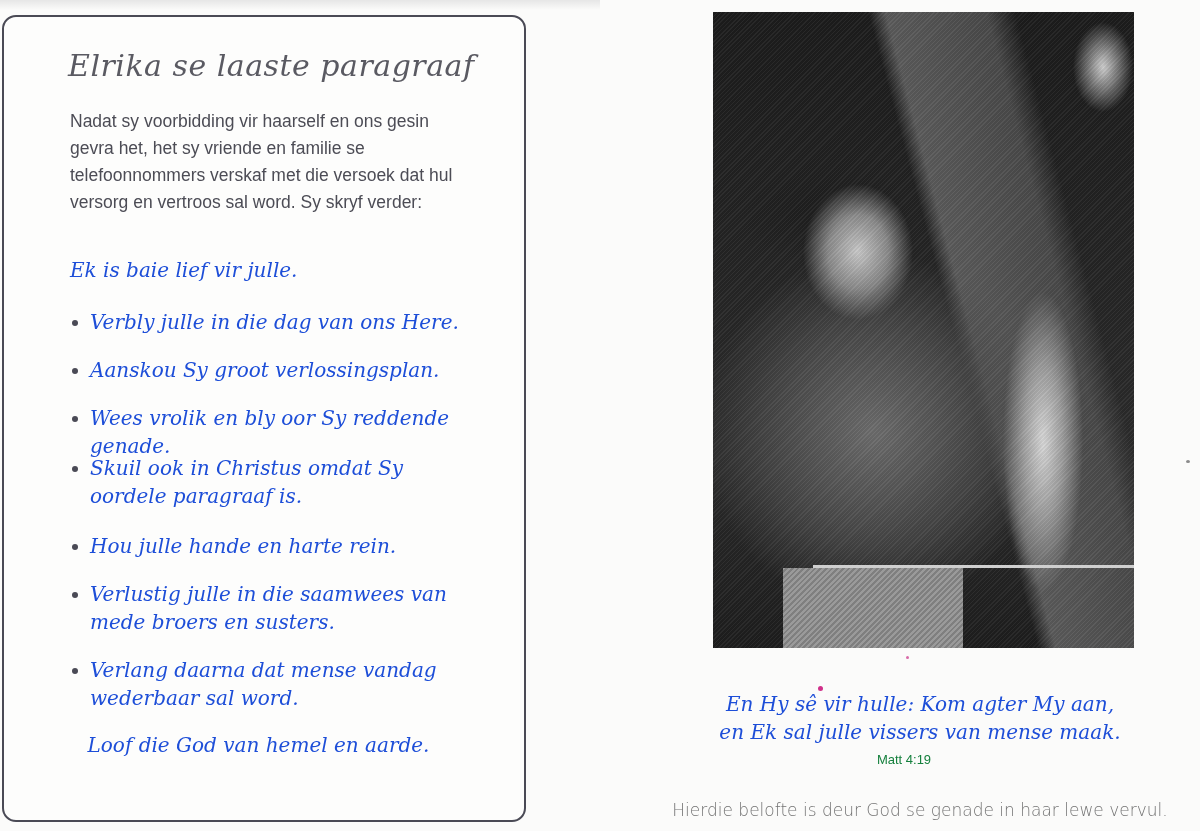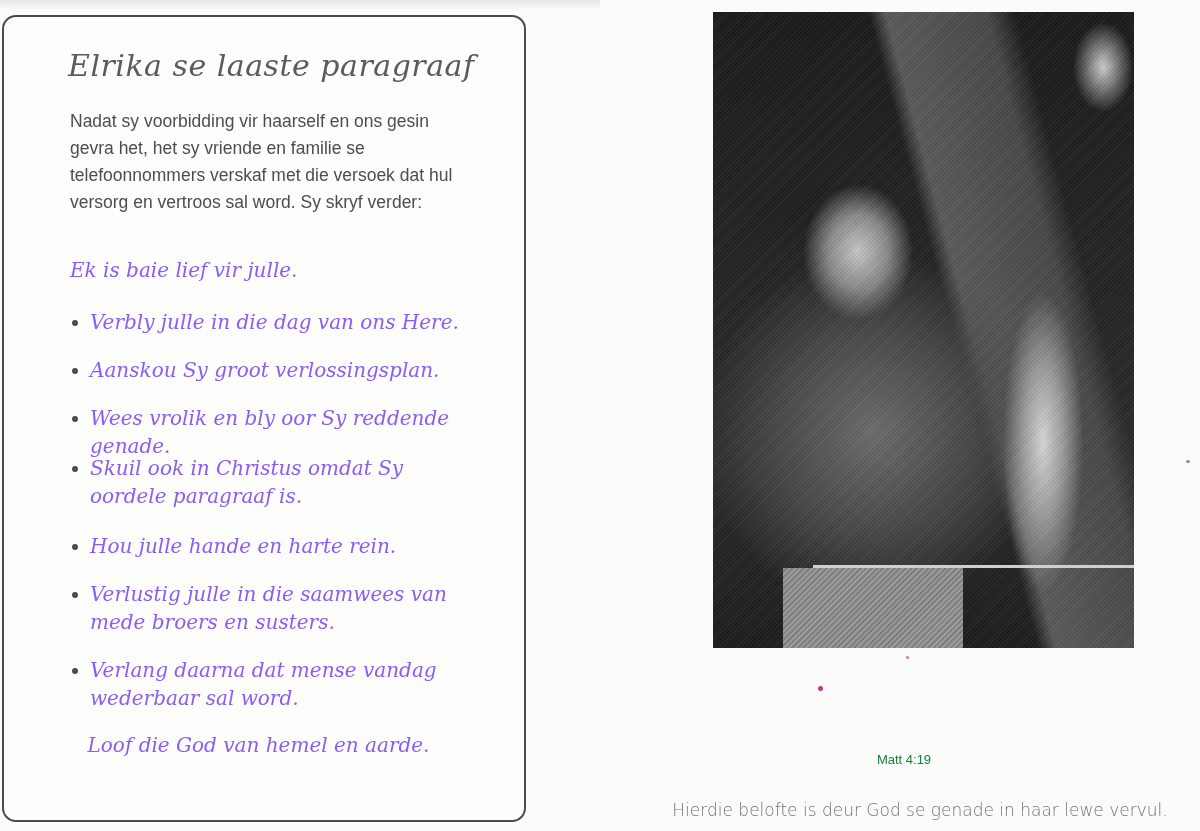--- a/index.html
+++ b/index.html
@@ -32,21 +32,21 @@
   .intro {
     position: absolute; left: 70px; top: 108px; width: 400px;
     font-size: 17.5px; line-height: 27px;
     color: #4c4c55;
     font-family: Liberation Sans, sans-serif;
     font-weight: 300;
   }
   .script {
     font-family: "DejaVu Serif", serif;
     font-style: italic;
-    color: #8b5cf6;
+    color: #1d4ed8;
   }
   .greeting {
     position: absolute; left: 70px; top: 258px;
     font-size: 20px;
   }
   .bullets {
     position: absolute; left: 72px; top: 308px; width: 400px;
     margin: 0; padding: 0; list-style: none;
   }
   .bullet {
@@ -156,17 +156,19 @@
   <div class="halftone"></div>
   <div class="table"></div>
   <div class="rod"></div>
 </figure>
 
 <div class="speck" style="left:818px;top:686px;width:5px;height:5px;background:#d0308a"></div>
 <div class="speck" style="left:906px;top:656px;width:3px;height:3px;background:#d86aa8"></div>
 <div class="speck" style="left:1186px;top:460px;width:4px;height:3px;background:#8a8a8a"></div>
 
 <div class="verse script">
+  <div>En Hy sê vir hulle:  Kom agter My aan,</div>
+  <div>en Ek sal julle vissers van mense maak.</div>
 </div>
 
 <div class="verse-ref">Matt 4:19</div>
 
 <div class="footer-line">Hierdie belofte is deur God se genade in haar lewe vervul.</div>
 
 </body></html>

